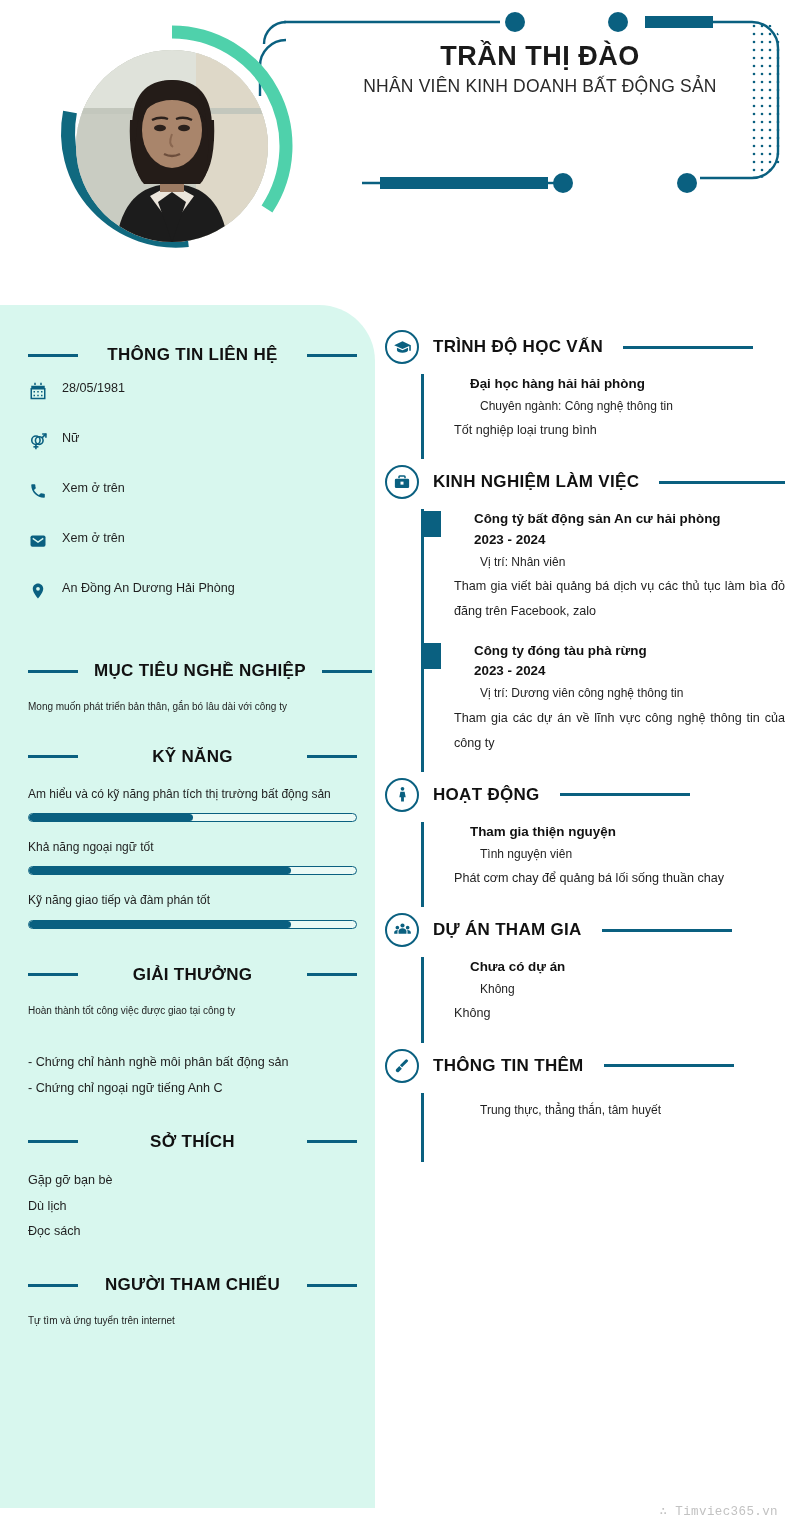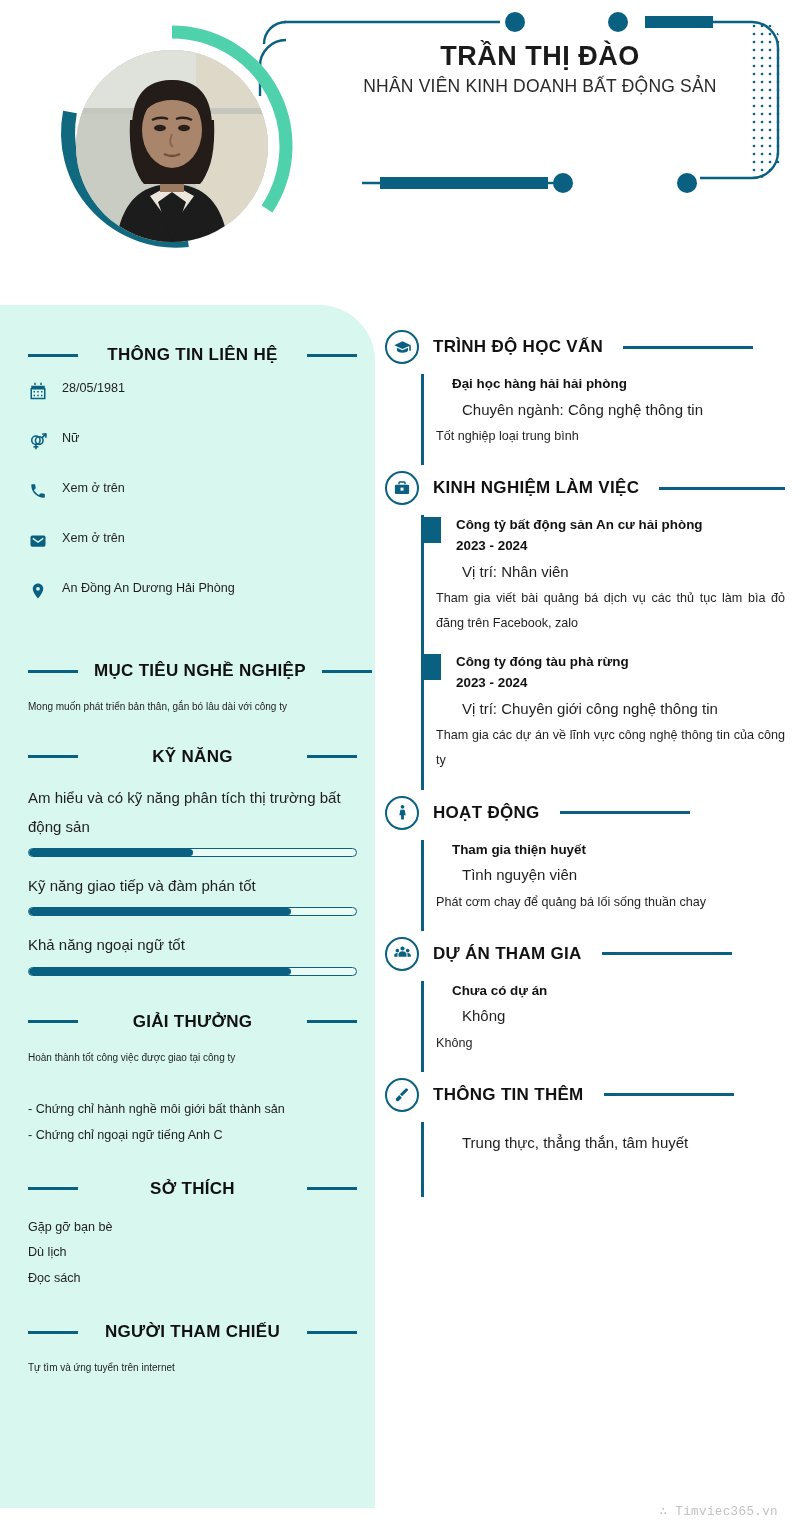--- a/index.html
+++ b/index.html
@@ -89,21 +89,21 @@
   }
   .contact-row .ic {
     width: 20px; height: 20px; flex: 0 0 20px;
     display: flex; align-items: center; justify-content: center;
   }
   .contact-row .tx { font-size: 12.6px; color: #1f1f1f; }
 
   
   .skill { margin-bottom: 14px; }
   .skill .sname {
-    font-size: 15px; line-height: 1.95; color: #1f1f1f;
+    font-size: 12px; line-height: 1.95; color: #1f1f1f;
     margin-bottom: 7px;
   }
   .bar {
     height: 9px; border-radius: 5px;
     border: 1px solid #0a6080; background: #eafaf5;
     overflow: hidden;
   }
   .bar .fill { height: 100%; background: #0a6080; border-radius: 5px; }
 
   .sec-gap { height: 30px; }
@@ -126,32 +126,32 @@
     flex: 1 1 auto; height: 3px; background: #0a6080;
     min-width: 20px; margin-left: 6px; max-width: 130px;
   }
 
   .r-body {
     margin: 10px 0 0 36px;
     border-left: 3px solid #0a6080;
     padding: 0 0 10px 0;
     position: relative;
   }
-  .r-item { padding: 0 0 6px 0; position: relative; }
+  .r-item { padding: 0 0 6px 18px; position: relative; }
   .r-item .sq {
     position: absolute; left: -3px; top: 2px;
     width: 20px; height: 26px; background: #0a6080;
   }
   .r-item .h {
     font-size: 13.4px; font-weight: bold; color: #111;
     padding-left: 32px; line-height: 1.55;
   }
   .r-item .h.nosq { padding-left: 28px; }
   .r-item .sub {
-    font-size: 15px; color: #1f1f1f;
+    font-size: 12px; color: #1f1f1f;
     padding-left: 38px; line-height: 1.95;
   }
   .r-item .desc {
     font-size: 12.6px; color: #1f1f1f;
     padding-left: 12px; line-height: 2.0; text-align: justify;
   }
 
   .footer-wm {
     position: absolute; right: 22px; bottom: 14px;
     font-family: "Liberation Mono", monospace;
@@ -327,49 +327,49 @@
     </div>
 
     <div class="skill">
       <div class="sname">Am hiểu và có kỹ năng phân tích thị trường bất động sản</div>
       <div class="bar">
         <div class="fill" id="sk0" style="width: 50%;"></div>
       </div>
     </div>
 
     <div class="skill">
+      <div class="sname">Khả năng ngoại ngữ tốt</div>
+      <div class="bar">
+        <div class="fill" id="sk2" style="width: 80%;"></div>
+      </div>
+    </div>
+
+    <div class="skill">
       <div class="sname">Kỹ năng giao tiếp và đàm phán tốt</div>
       <div class="bar">
         <div class="fill" id="sk1" style="width: 80%;"></div>
       </div>
     </div>
-
-    <div class="skill">
-      <div class="sname">Khả năng ngoại ngữ tốt</div>
-      <div class="bar">
-        <div class="fill" id="sk2" style="width: 80%;"></div>
-      </div>
-    </div>
   </div>
 
   <div class="sec-gap-sm"></div>
 
   <div>
     <div class="l-head">
       <span class="ln short"></span>
       <span class="ttl">GIẢI THƯỞNG</span>
       <span class="ln short"></span>
     </div>
     <div class="l-text">Hoàn thành tốt công việc được giao tại công ty</div>
   </div>
 
   <div class="sec-gap"></div>
 
   <div>
-    <div class="l-line">- Chứng chỉ hành nghề môi giới bất thành sản</div>
+    <div class="l-line">- Chứng chỉ hành nghề môi phân bất động sản</div>
     <div class="l-line">- Chứng chỉ ngoại ngữ tiếng Anh C</div>
   </div>
 
   <div class="sec-gap"></div>
 
   <div>
     <div class="l-head">
       <span class="ln short"></span>
       <span class="ttl">SỞ THÍCH</span>
       <span class="ln short"></span>
@@ -433,41 +433,41 @@
         <div class="h">Công tỷ bất động sản An cư hải phòng</div>
         <div class="h">2023 - 2024</div>
         <div class="sub">Vị trí: Nhân viên</div>
         <div class="desc">Tham gia viết bài quảng bá dịch vụ các thủ tục làm bìa đỏ đăng trên Facebook, zalo</div>
       </div>
 
       <div class="r-item" style="margin-top:10px">
         <span class="sq"></span>
         <div class="h">Công ty đóng tàu phà rừng</div>
         <div class="h">2023 - 2024</div>
-        <div class="sub">Vị trí: Chuyên giới công nghệ thông tin</div>
+        <div class="sub">Vị trí: Dương viên công nghệ thông tin</div>
         <div class="desc">Tham gia các dự án về lĩnh vực công nghệ thông tin của công ty</div>
       </div>
 
     </div>
   </div>
 
   <div class="r-sec">
     <div class="r-head">
       <span class="badge">
         <svg width="17" height="17" viewBox="0 0 24 24" fill="#0a6080">
           <circle cx="12" cy="4" r="2.6"></circle>
           <path d="M9 8h6l1.5 8H14v6h-4v-6H7.5z"></path>
         </svg>
       </span>
       <span class="ttl">HOẠT ĐỘNG</span>
       <span class="ln"></span>
     </div>
     <div class="r-body">
       <div class="r-item">
-        <div class="h nosq">Tham gia thiện huyết</div>
+        <div class="h nosq">Tham gia thiện nguyện</div>
         <div class="sub">Tình nguyện viên</div>
         <div class="desc">Phát cơm chay để quảng bá lối sống thuần chay</div>
       </div>
     </div>
   </div>
 
   <div class="r-sec">
     <div class="r-head">
       <span class="badge">
         <svg width="19" height="19" viewBox="0 0 24 24" fill="#0a6080">

